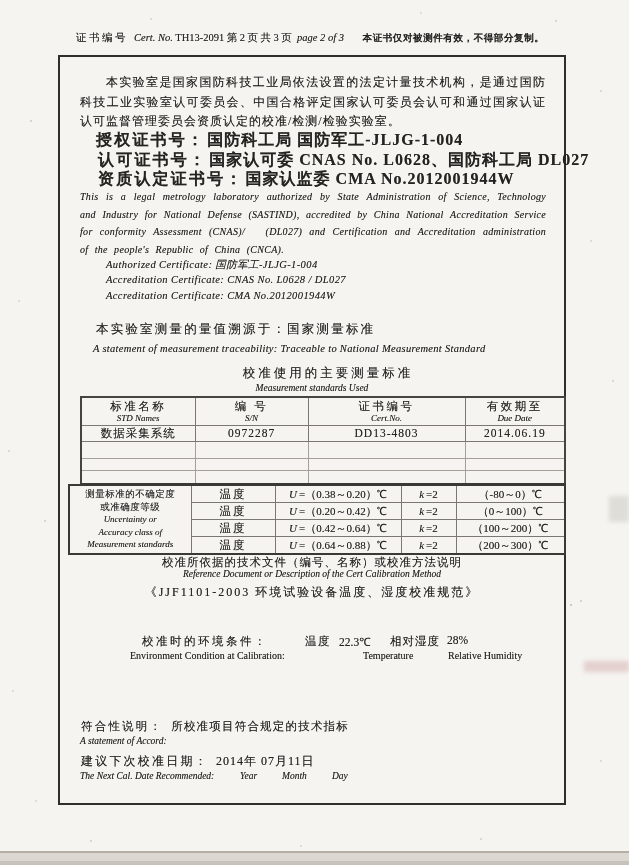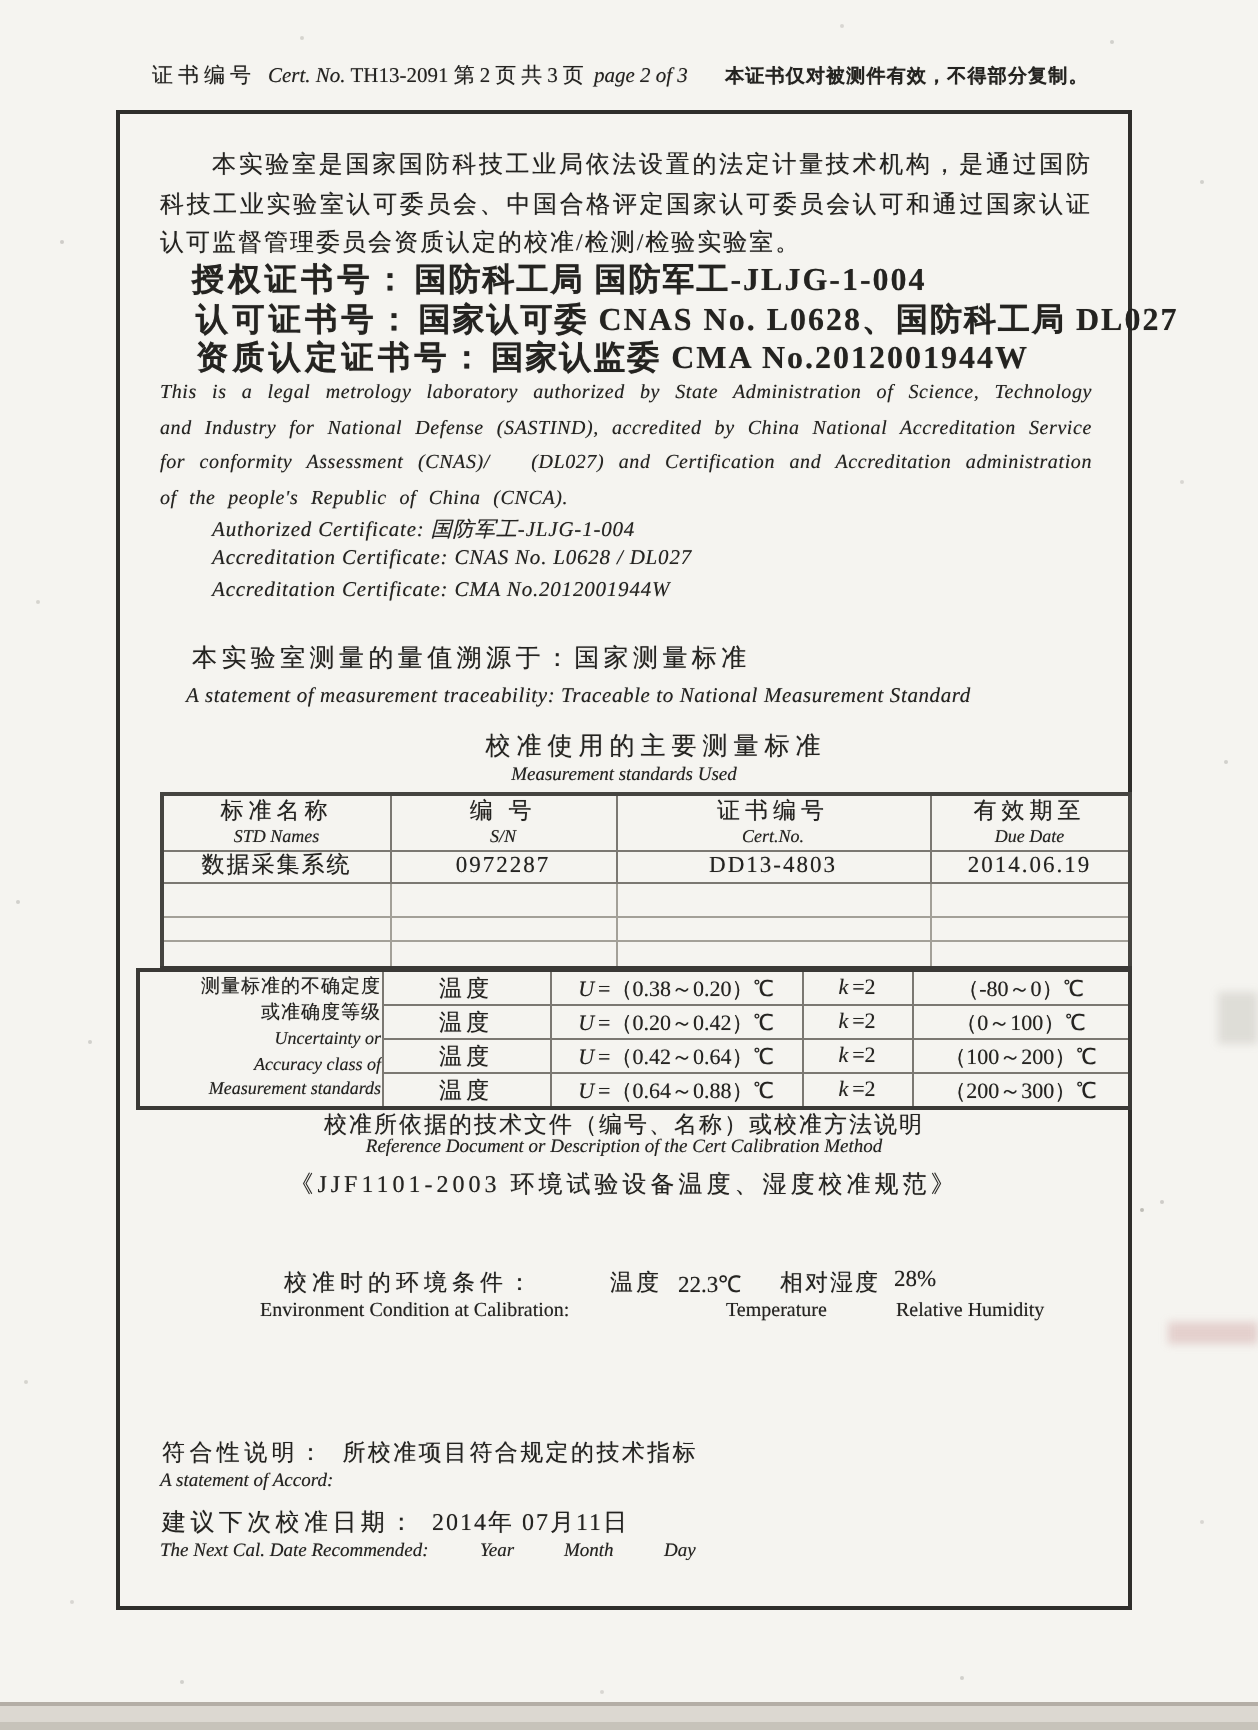--- a/index.html
+++ b/index.html
@@ -53,21 +53,21 @@
   .t1 .hrow td { height:27px; }
   .t1 .hcn { font-size:11.5px; letter-spacing:2.5px; line-height:13px; }
   .t1 .hen { font-style:italic; font-size:9px; line-height:11px; }
   .t1 .drow td { height:15px; font-size:11.5px; letter-spacing:1px; line-height:15px; }
   .t1 .e1 td { height:16px; } .t1 .e2 td { height:11px; } .t1 .e3 td { height:12px; }
   .t1 tr.empty td { border-color:#a3a098; }
 
   
   .t2 { position:absolute; left:8px; top:427px; width:496px; border:2px solid #3a3936; }
   .t2 td { border:1px solid #7b7872; text-align:center; vertical-align:middle; padding:0; height:16px; font-size:11px; overflow:hidden; }
-  .t2 .lblcell { line-height:12.5px;text-align:right; }
+  .t2 .lblcell { line-height:12.5px; }
   .t2 .lblcell .c { font-size:9.5px; letter-spacing:0.5px; }
   .t2 .lblcell .e { font-style:italic; font-size:9px; }
   .t2 .param { letter-spacing:2px; font-size:11.5px; }
   .t2 .usym, .t2 .ksym { font-style:italic; margin-right:2px; }
 
   .method-t { position:absolute; left:0; top:498px; width:100%; text-align:center; font-size:11.5px; letter-spacing:1px; }
   .method-e { position:absolute; left:0; top:512px; width:100%; text-align:center; font-style:italic; font-size:9.5px; }
   .method-d { position:absolute; left:0; top:527px; width:100%; text-align:center; font-size:12px; letter-spacing:2px; }
 
   .env-row { position:absolute; left:82px; top:577px; height:16px; width:420px; font-size:11.5px; }

